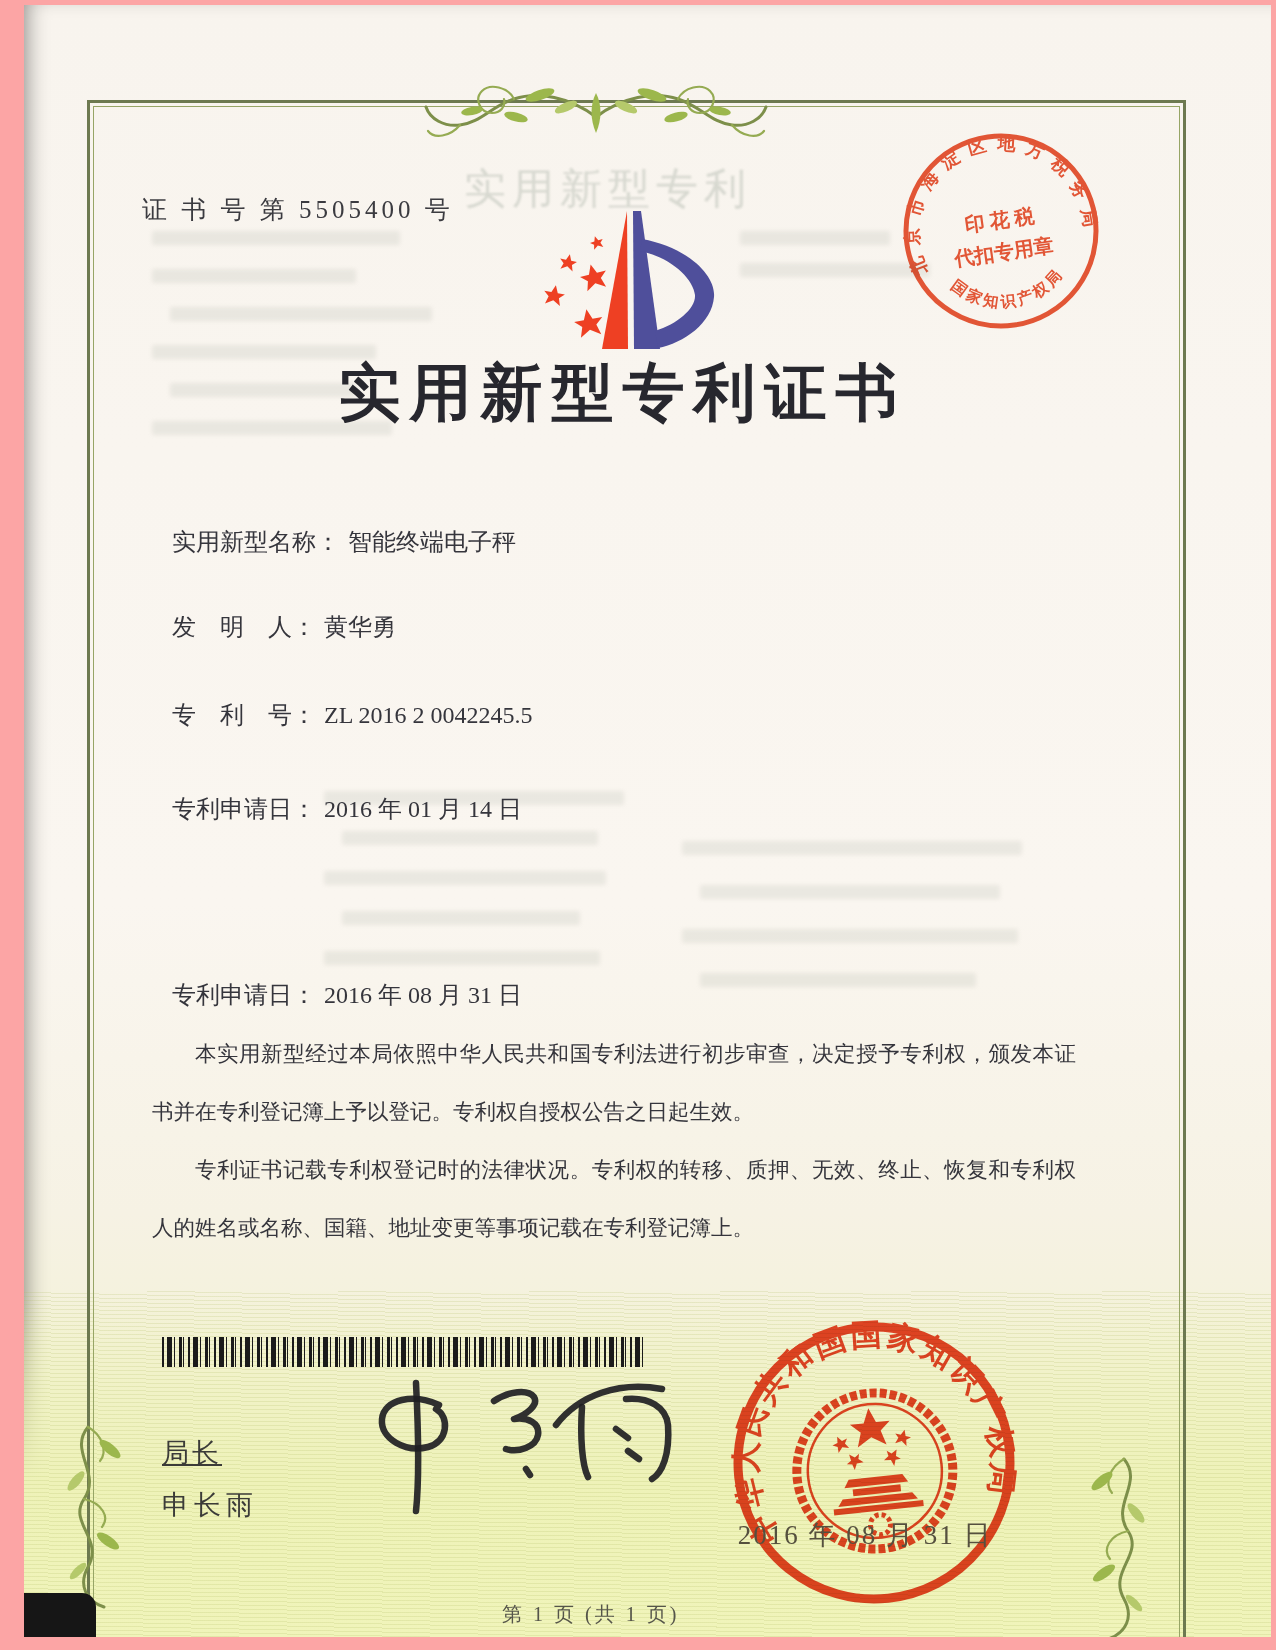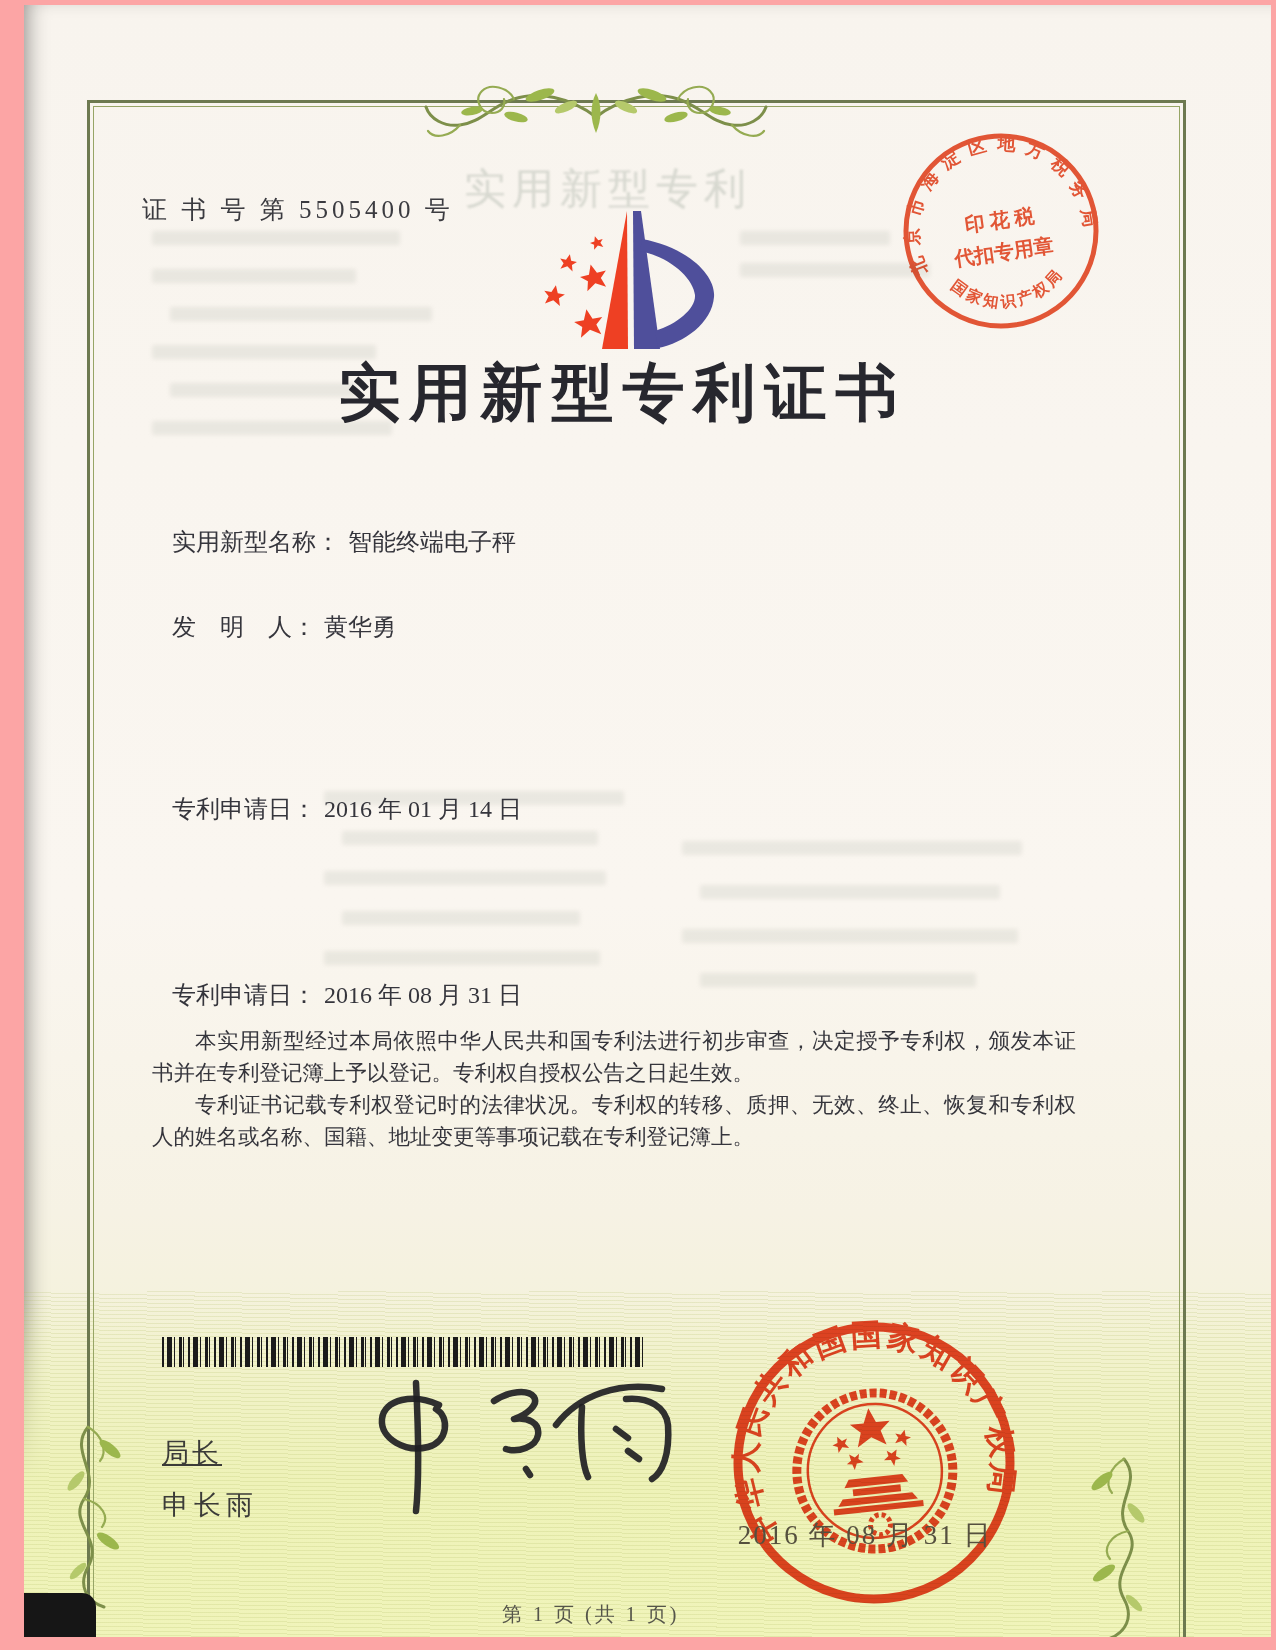--- a/index.html
+++ b/index.html
@@ -30,21 +30,21 @@
         border-radius:3px;z-index:0;}
   .ghost-title{position:absolute;left:440px;top:156px;width:340px;z-index:0;
     font-size:42px;letter-spacing:6px;color:rgba(140,152,140,.30);filter:blur(1px);}
   
   .cert-no{position:absolute;left:118px;top:188px;font-size:25px;letter-spacing:4px;
            color:#3b3b40;z-index:4;}
   .title{position:absolute;left:0;right:0;top:346px;text-align:center;padding-right:86px;
          font-size:62px;font-weight:700;letter-spacing:9px;color:#27272e;z-index:4;padding-left:36px;}
   .field{position:absolute;left:140px;font-size:24px;color:#35353c;z-index:4;white-space:nowrap;margin-left:8px;}
   .field .flabel{margin-right:8px;}
-  .paras{position:absolute;left:128px;top:1020px;width:924px;font-size:21.5px;line-height:32px;
+  .paras{position:absolute;left:128px;top:1020px;width:924px;font-size:21.5px;line-height:58px;
          text-align:justify;color:#35353c;z-index:4;}
   .paras p{margin:0;text-indent:2em;}
   .barcode{position:absolute;left:138px;top:1332px;width:482px;height:30px;z-index:4;
     background:
       repeating-linear-gradient(90deg,#1b1b1b 0 2px,transparent 2px 5px,#1b1b1b 5px 10px,
         transparent 10px 12px,#1b1b1b 12px 13px,transparent 13px 17px,#1b1b1b 17px 20px,
         transparent 20px 21px,#1b1b1b 21px 22px,transparent 22px 26px);}
   .signer-title{position:absolute;left:138px;top:1430px;font-size:27px;letter-spacing:3px;color:#3b3b38;z-index:4;text-decoration:underline;}
   .signer-name{position:absolute;left:138px;top:1482px;font-size:27px;letter-spacing:5px;color:#3b3b38;z-index:4;}
   .sig{position:absolute;left:320px;top:1368px;z-index:5;}
@@ -148,20 +148,23 @@
       </g>
     </svg>
 
     <div class="title">实用新型专利证书</div>
 
     <div class="field" style="top:521px">
       <span class="flabel">实用新型名称：</span><span class="fvalue">智能终端电子秤</span>
     </div>
     <div class="field" style="top:606px">
       <span class="flabel">发　明　人：</span><span class="fvalue">黄华勇</span>
+    </div>
+    <div class="field" style="top:694px">
+      <span class="flabel">专　利　号：</span><span class="fvalue">ZL 2016 2 0042245.5</span>
     </div>
     <div class="field" style="top:788px">
       <span class="flabel">专利申请日：</span><span class="fvalue">2016 年 01 月 14 日</span>
     </div>
     <div class="field" style="top:974px">
       <span class="flabel">专利申请日：</span><span class="fvalue">2016 年 08 月 31 日</span>
     </div>
 
     <div class="paras">
       <p>本实用新型经过本局依照中华人民共和国专利法进行初步审查，决定授予专利权，颁发本证书并在专利登记簿上予以登记。专利权自授权公告之日起生效。</p>

